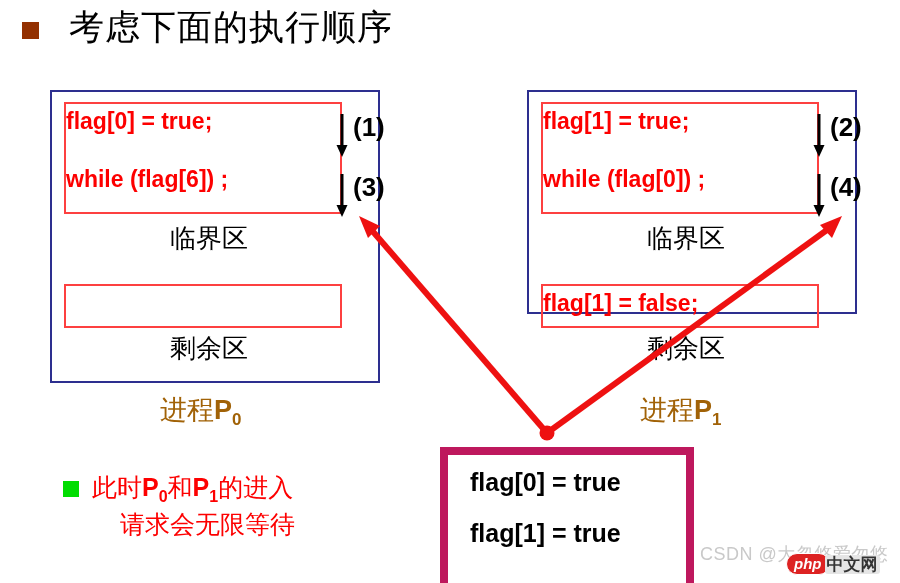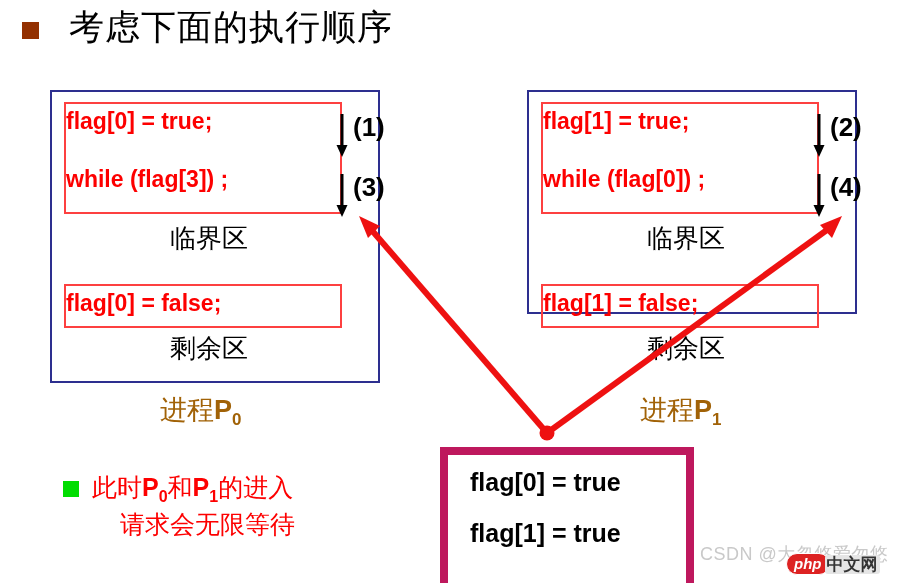--- a/index.html
+++ b/index.html
@@ -221,42 +221,41 @@
 <div id="slide-title">
   <span class="bullet-sq"></span>
   <span class="title-text">考虑下面的执行顺序</span>
 </div>
 
 <div class="proc-box" id="proc-box-left">
 
   <div class="code-box entry-box"></div>
 
   <div class="code-line l1">flag[0] = true;</div>
-  <div class="code-line l2">while (flag[3]) ;</div>
+  <div class="code-line l2">while (flag[6]) ;</div>
 
   <div class="step-arrow sa1">
     <svg width="16" height="46" viewBox="0 0 16 46">
       <line x1="8" y1="2" x2="8" y2="36" stroke="#000" stroke-width="3"></line>
       <polygon points="8,45 2.5,33 13.5,33" fill="#000"></polygon>
     </svg>
   </div>
   <div class="step-num sn1">(1)</div>
 
   <div class="step-arrow sa2">
     <svg width="16" height="46" viewBox="0 0 16 46">
       <line x1="8" y1="2" x2="8" y2="36" stroke="#000" stroke-width="3"></line>
       <polygon points="8,45 2.5,33 13.5,33" fill="#000"></polygon>
     </svg>
   </div>
   <div class="step-num sn2">(3)</div>
 
   <div class="region-label" id="crit-left">临界区</div>
 
   <div class="code-box exit-box"></div>
-  <div class="code-line lx" style="top:198px;">flag[0] = false;</div>
 
   <div class="region-label" id="rem-left">剩余区</div>
 </div>
 
 <div class="proc-box" id="proc-box-right">
 
   <div class="code-box entry-box"></div>
 
   <div class="code-line l1">flag[1] = true;</div>
   <div class="code-line l2">while (flag[0]) ;</div>

